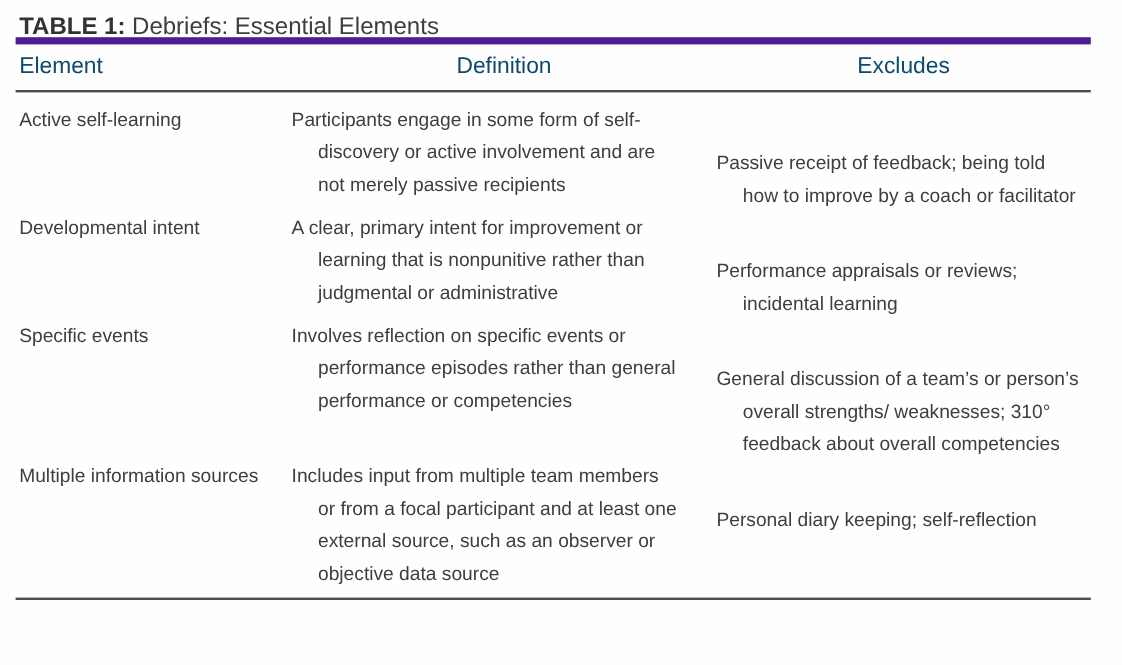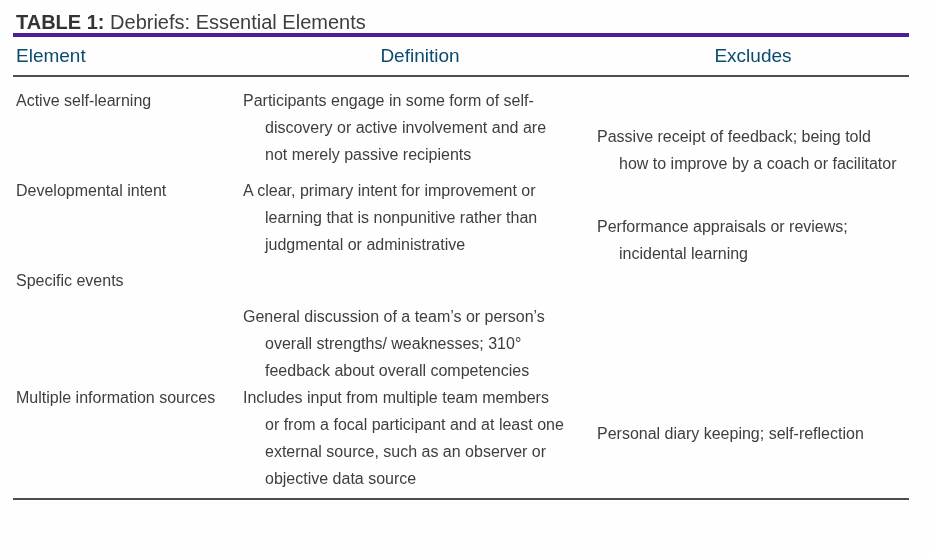--- a/index.html
+++ b/index.html
@@ -16,21 +16,21 @@
     padding-left: 13px;
   }
   .inner { width: 896px; }
 
   
   .title-row {
     padding: 9px 0 0 3px;
     height: 37px;
     font-size: 20px;
     line-height: 26px;
-    border-bottom: 4px solid #4c1d95;
+    border-bottom: 6px solid #4c1d95;
     white-space: nowrap;
   }
   .title-label { font-weight: bold; color: #333333; }
   .title-text { font-weight: normal; color: #3e3e3e; }
 
   
   .grid {
     display: grid;
     grid-template-columns: 230px 354px 312px;
   }
@@ -94,20 +94,21 @@
       </div>
 
       <div class="grid trow">
         <div class="cell cell-element">Developmental intent</div>
         <div class="cell cell-definition">A clear, primary intent for improvement or learning that is nonpunitive rather than judgmental or administrative</div>
         <div class="cell cell-excludes">Performance appraisals or reviews; incidental learning</div>
       </div>
 
       <div class="grid trow">
         <div class="cell cell-element">Specific events</div>
+        <div class="cell cell-definition">Involves reflection on specific events or performance episodes rather than general performance or competencies</div>
         <div class="cell cell-excludes">General discussion of a team’s or person’s overall strengths/ weaknesses; 310° feedback about overall competencies</div>
       </div>
 
       <div class="grid trow">
         <div class="cell cell-element">Multiple information sources</div>
         <div class="cell cell-definition">Includes input from multiple team members or from a focal participant and at least one external source, such as an observer or objective data source</div>
         <div class="cell cell-excludes">Personal diary keeping; self-reflection</div>
       </div>
 
     </div>

